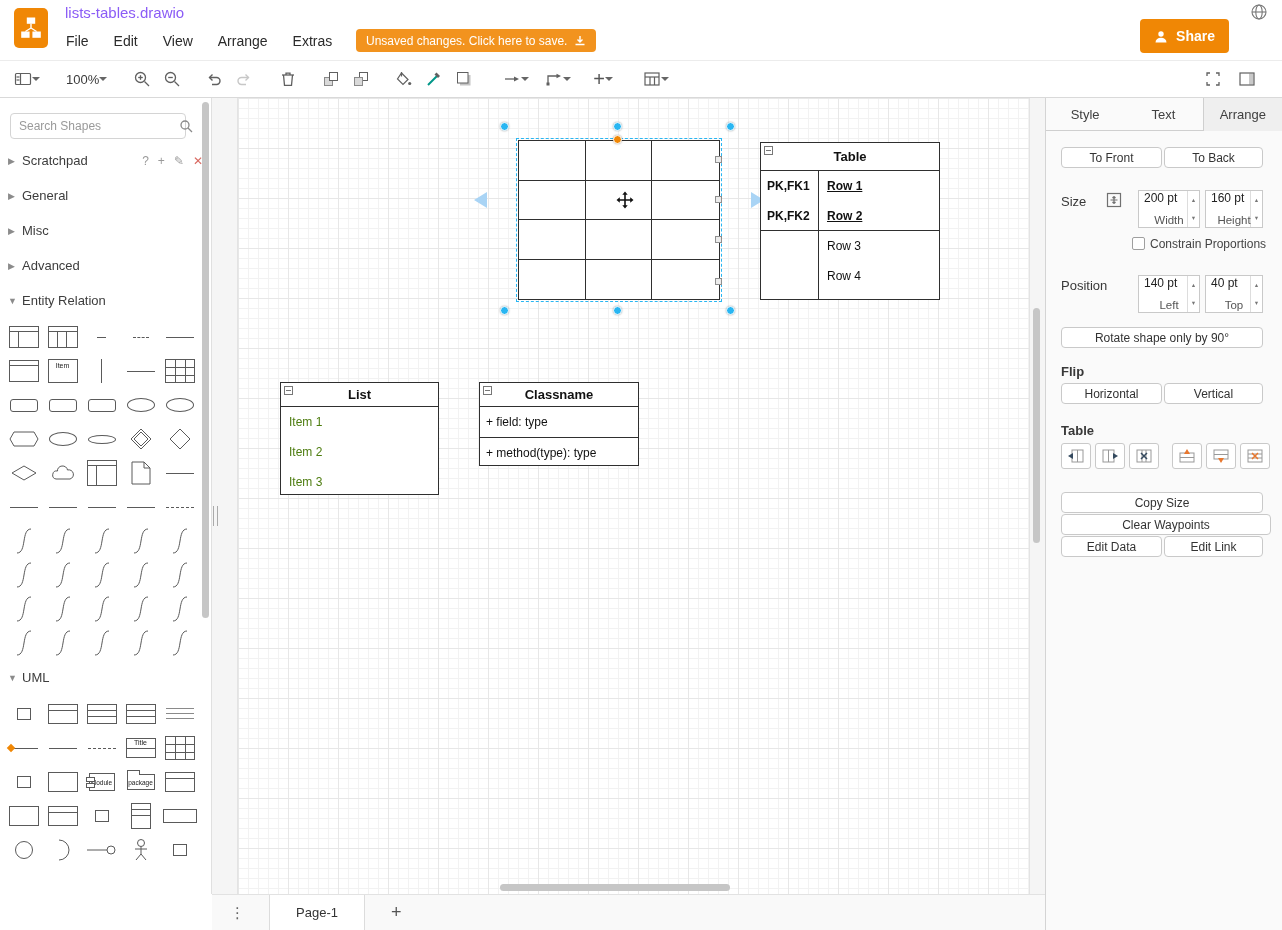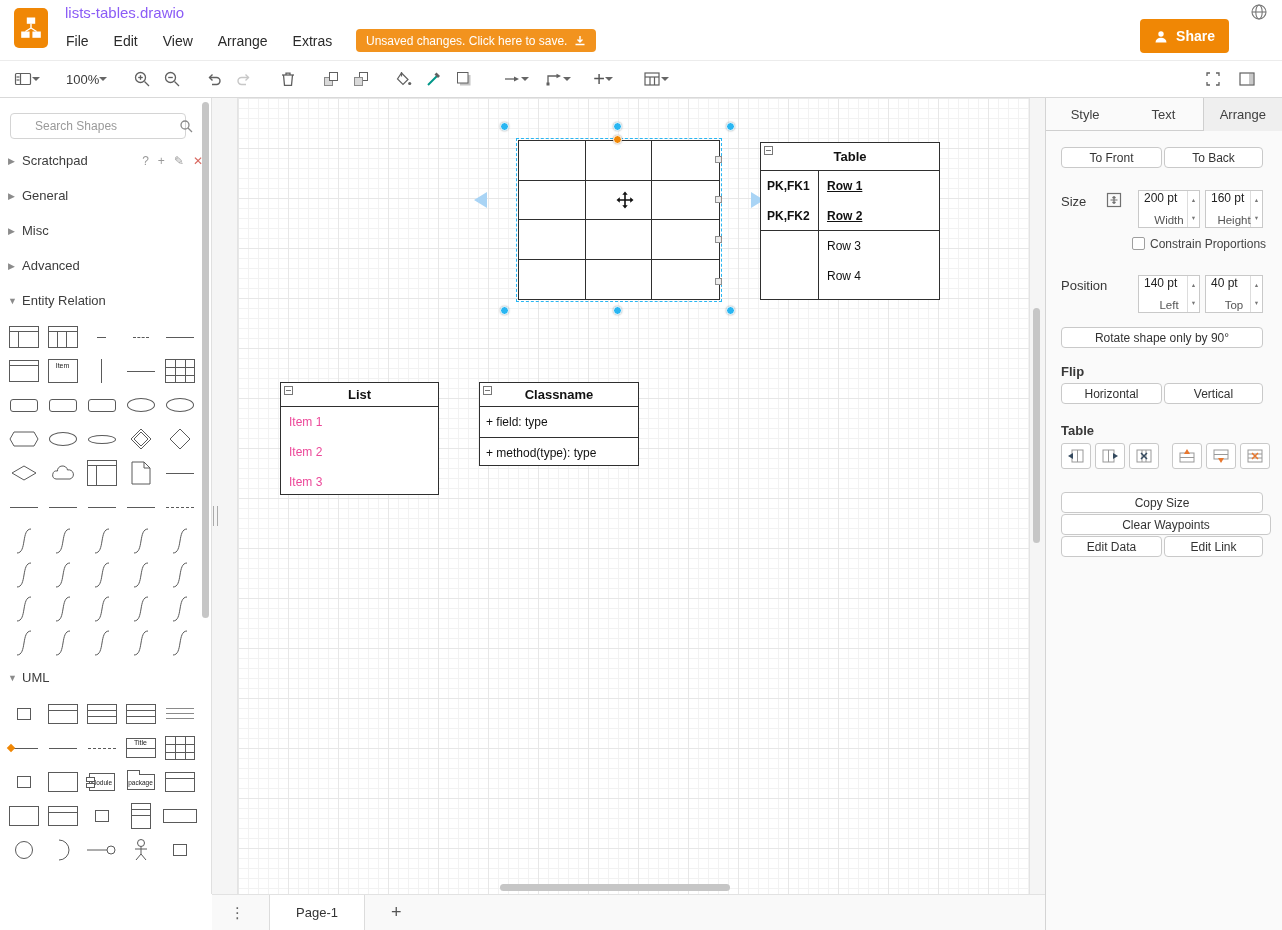--- a/index.html
+++ b/index.html
@@ -19,21 +19,21 @@
 .toolbar { position:absolute; left:0; top:60px; width:1282px; height:38px; background:#fff; border-top:1px solid #ececec; border-bottom:1px solid #d9d9d9; display:flex; align-items:center; }
 .tb { display:flex; align-items:center; gap:0; cursor:pointer; }
 .caret { width:0; height:0; border-left:4px solid transparent; border-right:4px solid transparent; border-top:4px solid #666; }
 .zoom-label { font-size:13px; color:#3a3a3a; }
 .plus-glyph { font-size:20px; color:#555; font-weight:400; line-height:18px; }
 .tb-right { margin-left:auto; margin-right:26px; display:flex; gap:16px; }
 
 
 .sidebar { position:absolute; left:0; top:98px; width:212px; height:796px; background:#fff; border-right:1px solid #e0e0e0; overflow:hidden; }
 .search-row { position:relative; padding:15px 10px 4px 10px; }
-.search-input { width:176px; height:26px; border:1px solid #d4d4d4; border-radius:4px; font-size:12px; padding:0 26px 0 24px; color:#333; outline:none; font-family:inherit; }
+.search-input { width:176px; height:26px; border:1px solid #d4d4d4; border-radius:4px; font-size:12px; padding:0 26px 0 8px; color:#333; outline:none; font-family:inherit; }
 .search-input::placeholder { color:#9a9a9a; }
 .search-mag { position:absolute; right:18px; top:21px; }
 .sect-row { height:35px; display:flex; align-items:center; padding:0 8px; font-size:13px; color:#3d3d3d; cursor:pointer; }
 .sect-row:first-of-type { margin-top:14px; }
 .tri { width:14px; font-size:9px; color:#8b8b8b; }
 .sp-icons { margin-left:auto; display:flex; gap:9px; font-size:12px; color:#9a9a9a; }
 .sp-icons .x { color:#d96a62; }
 .shape-grid { padding:2px 0 0 4px; }
 .srow { display:flex; height:34px; align-items:center; }
 .scell { width:39px; height:32px; display:flex; align-items:center; justify-content:center; cursor:pointer; }
@@ -95,21 +95,21 @@
 .min::after { content:""; position:absolute; left:1px; right:1px; top:3px; border-top:1px solid #777; }
 .ent-row { display:flex; height:30px; flex:none; }
 .ent-row.fill { flex:1; height:auto; }
 .ent-key { width:58px; border-right:1px solid #2f2f2f; display:flex; align-items:center; padding-left:6px; font-weight:bold; font-size:12px; color:#111; }
 .ent-val { flex:1; display:flex; align-items:center; padding-left:8px; font-size:12px; color:#111; }
 .ent-val.keyed { font-weight:bold; text-decoration:underline; }
 .ent-row.secline { border-bottom:1px solid #2f2f2f; }
 
 .lst { position:absolute; left:68px; top:284px; width:159px; height:113px; background:#fff; border:1px solid #2f2f2f; cursor:pointer; }
 .lst .shape-header { height:24px; }
-.lst-item { height:30px; display:flex; align-items:center; padding-left:8px; font-size:12px; color:#ec4899; }
+.lst-item { height:30px; display:flex; align-items:center; padding-left:8px; font-size:12px; color:#4d7c0f; }
 
 .cls { position:absolute; left:267px; top:284px; width:160px; height:84px; background:#fff; border:1px solid #2f2f2f; cursor:pointer; }
 .cls .shape-header { height:24px; }
 .cls-row { height:30px; display:flex; align-items:center; padding-left:6px; font-size:12px; color:#111; }
 .cls-row.sep { border-top:1px solid #2f2f2f; }
 
 .hscroll { position:absolute; left:288px; top:786px; width:230px; height:7px; background:#c6c6c6; border-radius:4px; }
 .vscroll { position:absolute; left:821px; top:210px; width:7px; height:235px; background:#c6c6c6; border-radius:4px; }
 
 

